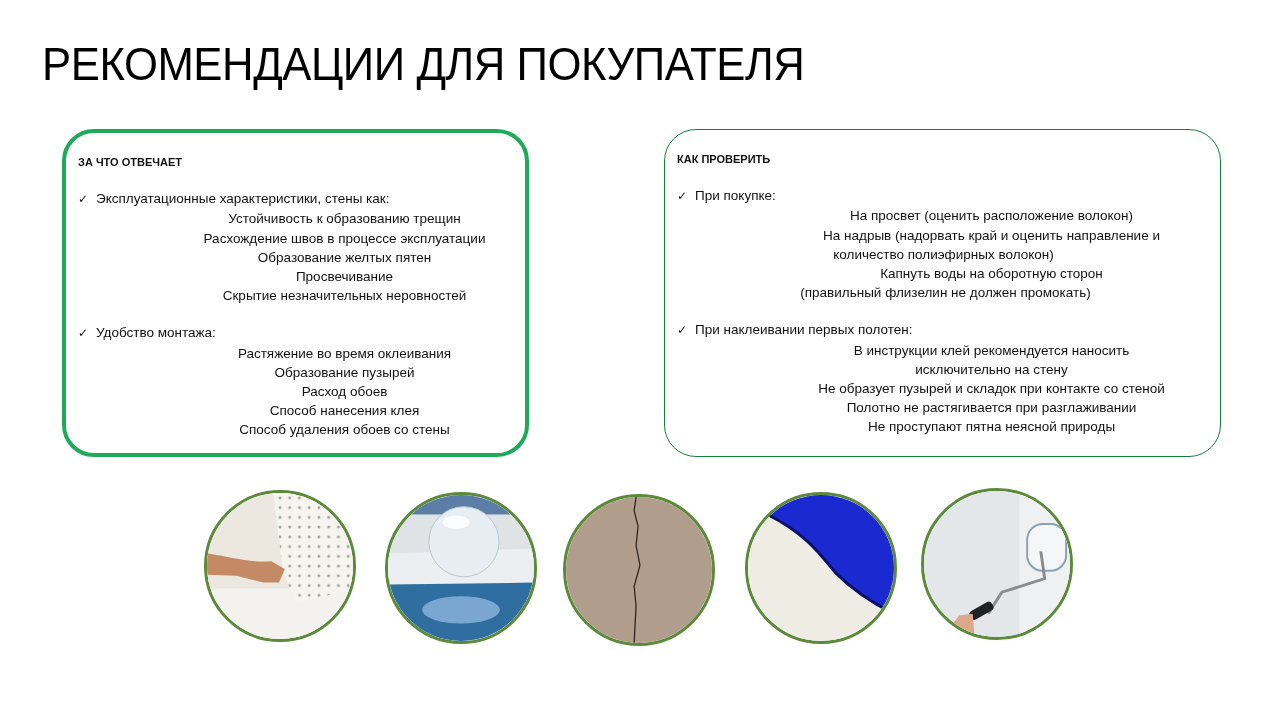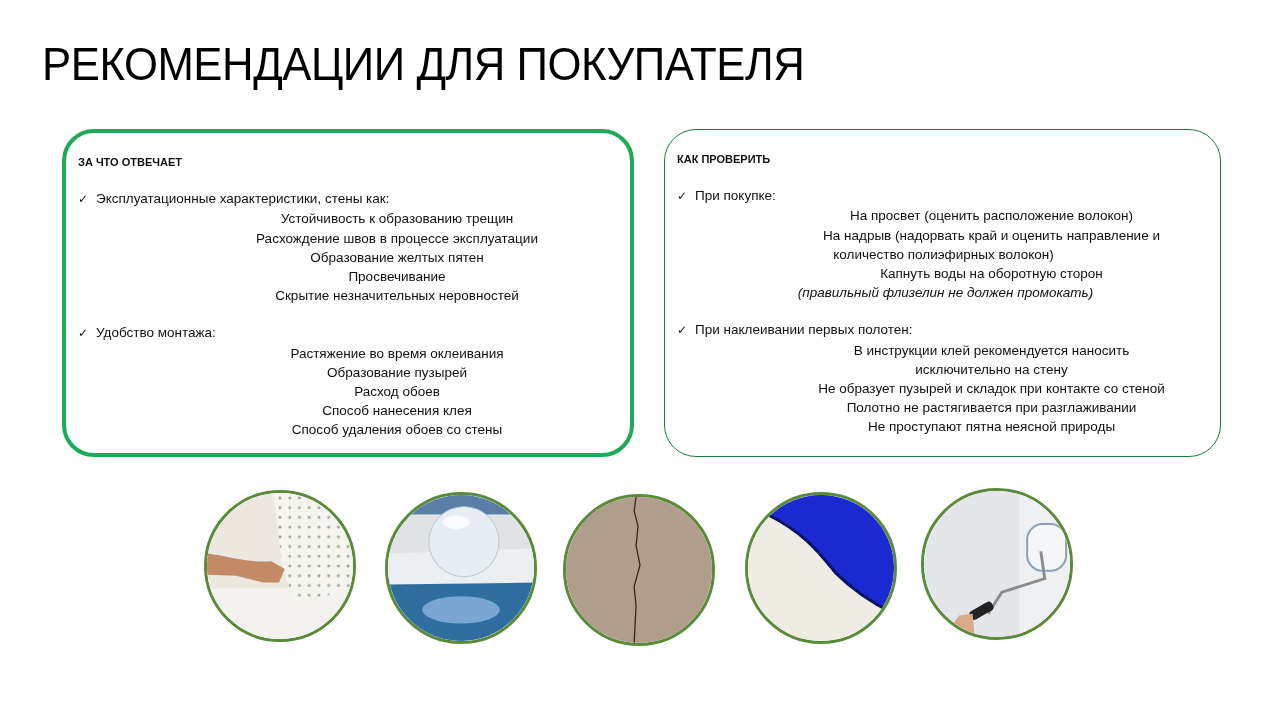--- a/index.html
+++ b/index.html
@@ -9,30 +9,30 @@
   }
   .title {
     position: absolute; left: 42px; top: 36px;
     font-size: 47px; letter-spacing: -0.5px; font-weight: normal; color: #000;
     transform: scaleX(0.93); transform-origin: left center; white-space: nowrap;
   }
   .box {
     position: absolute; top: 129px; height: 328px; box-sizing: border-box;
     border-radius: 32px; background: #fff;
   }
-  .box.left { left: 62px; width: 572px; border: 4px solid #1faa59; }
+  .box.left { left: 62px; width: 467px; border: 4px solid #1faa59; }
   .box.right { left: 664px; width: 557px; border: 1px solid #15803d; }
   .box-inner { position: absolute; left: 12px; top: 20px; right: 10px; font-size: 13.5px; line-height: 19.2px; }
   .box-heading { font-weight: bold; font-size: 11px; letter-spacing: 0; margin-bottom: 17px; }
   .section { margin-bottom: 18px; }
   .section-label { display: flex; align-items: baseline; }
   .check { width: 18px; font-size: 12px; }
   .sub { padding-left: 96px; white-space: nowrap; text-align: center; }
   .sub.wrap-left { padding-left: 0; }
-  .sub.nowrap-indent { padding-left: 4px; font-style: italic; }
+  .sub.nowrap-indent { padding-left: 4px; }
   .photos { position: absolute; top: 488px; left: 0; width: 1280px; height: 160px; }
   .photo {
     position: absolute; width: 152px; height: 152px; border-radius: 50%;
     border: 3px solid #5b8a3a; box-sizing: border-box; overflow: hidden;
   }
   .photo svg { width: 100%; height: 100%; display: block; }
 </style>
 </head>
 <body>
 

